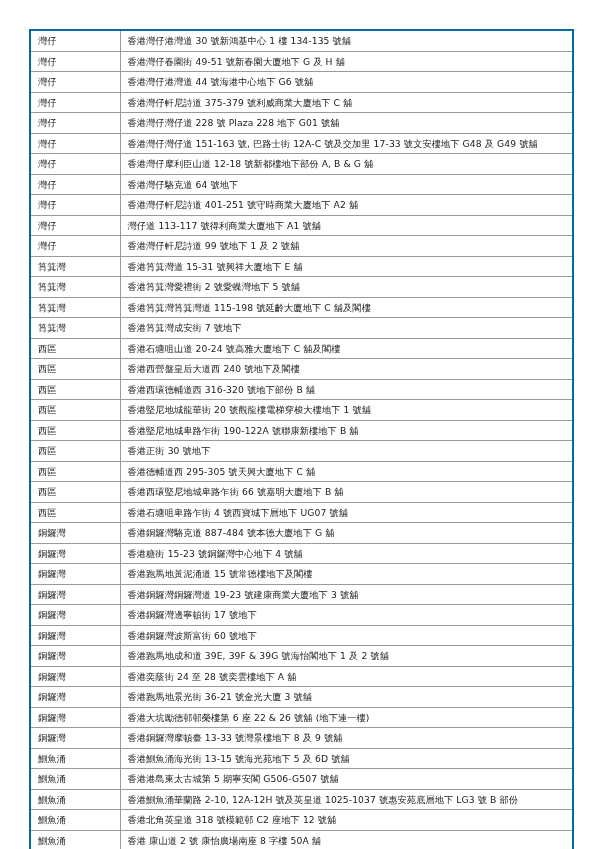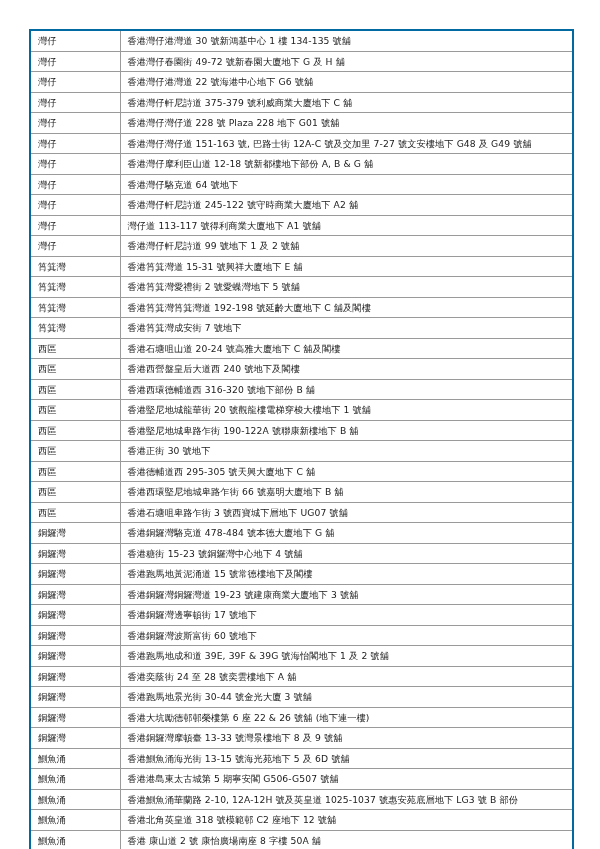--- a/index.html
+++ b/index.html
@@ -57,69 +57,69 @@
       <col class="col-district">
       <col class="col-address">
     </colgroup>
     <tbody>
         <tr>
           <td class="district">灣仔</td>
           <td class="address">香港灣仔港灣道 30 號新鴻基中心 1 樓 134-135 號舖</td>
         </tr>
         <tr>
           <td class="district">灣仔</td>
-          <td class="address">香港灣仔春園街 49-72 號新春園大廈地下 G 及 H 舖</td>
-        </tr>
-        <tr>
-          <td class="district">灣仔</td>
-          <td class="address">香港灣仔港灣道 22 號海港中心地下 G6 號舖</td>
+          <td class="address">香港灣仔春園街 49-51 號新春園大廈地下 G 及 H 舖</td>
+        </tr>
+        <tr>
+          <td class="district">灣仔</td>
+          <td class="address">香港灣仔港灣道 44 號海港中心地下 G6 號舖</td>
         </tr>
         <tr>
           <td class="district">灣仔</td>
           <td class="address">香港灣仔軒尼詩道 375-379 號利威商業大廈地下 C 舖</td>
         </tr>
         <tr>
           <td class="district">灣仔</td>
           <td class="address">香港灣仔灣仔道 228 號 Plaza 228 地下 G01 號舖</td>
         </tr>
         <tr>
           <td class="district">灣仔</td>
-          <td class="address">香港灣仔灣仔道 151-163 號, 巴路士街 12A-C 號及交加里 7-27 號文安樓地下 G48 及 G49 號舖</td>
+          <td class="address">香港灣仔灣仔道 151-163 號, 巴路士街 12A-C 號及交加里 17-33 號文安樓地下 G48 及 G49 號舖</td>
         </tr>
         <tr>
           <td class="district">灣仔</td>
           <td class="address">香港灣仔摩利臣山道 12-18 號新都樓地下部份 A, B &amp; G 舖</td>
         </tr>
         <tr>
           <td class="district">灣仔</td>
           <td class="address">香港灣仔駱克道 64 號地下</td>
         </tr>
         <tr>
           <td class="district">灣仔</td>
-          <td class="address">香港灣仔軒尼詩道 245-122 號守時商業大廈地下 A2 舖</td>
+          <td class="address">香港灣仔軒尼詩道 401-251 號守時商業大廈地下 A2 舖</td>
         </tr>
         <tr>
           <td class="district">灣仔</td>
           <td class="address">灣仔道 113-117 號得利商業大廈地下 A1 號舖</td>
         </tr>
         <tr>
           <td class="district">灣仔</td>
           <td class="address">香港灣仔軒尼詩道 99 號地下 1 及 2 號舖</td>
         </tr>
         <tr>
           <td class="district">筲箕灣</td>
           <td class="address">香港筲箕灣道 15-31 號興祥大廈地下 E 舖</td>
         </tr>
         <tr>
           <td class="district">筲箕灣</td>
           <td class="address">香港筲箕灣愛禮街 2 號愛蝶灣地下 5 號舖</td>
         </tr>
         <tr>
           <td class="district">筲箕灣</td>
-          <td class="address">香港筲箕灣筲箕灣道 192-198 號延齡大廈地下 C 舖及閣樓</td>
+          <td class="address">香港筲箕灣筲箕灣道 115-198 號延齡大廈地下 C 舖及閣樓</td>
         </tr>
         <tr>
           <td class="district">筲箕灣</td>
           <td class="address">香港筲箕灣成安街 7 號地下</td>
         </tr>
         <tr>
           <td class="district">西區</td>
           <td class="address">香港石塘咀山道 20-24 號高雅大廈地下 C 舖及閣樓</td>
         </tr>
         <tr>
@@ -145,25 +145,25 @@
         <tr>
           <td class="district">西區</td>
           <td class="address">香港德輔道西 295-305 號天興大廈地下 C 舖</td>
         </tr>
         <tr>
           <td class="district">西區</td>
           <td class="address">香港西環堅尼地城卑路乍街 66 號嘉明大廈地下 B 舖</td>
         </tr>
         <tr>
           <td class="district">西區</td>
-          <td class="address">香港石塘咀卑路乍街 3 號西寶城下層地下 UG07 號舖</td>
-        </tr>
-        <tr>
-          <td class="district">銅鑼灣</td>
-          <td class="address">香港銅鑼灣駱克道 478-484 號本德大廈地下 G 舖</td>
+          <td class="address">香港石塘咀卑路乍街 4 號西寶城下層地下 UG07 號舖</td>
+        </tr>
+        <tr>
+          <td class="district">銅鑼灣</td>
+          <td class="address">香港銅鑼灣駱克道 887-484 號本德大廈地下 G 舖</td>
         </tr>
         <tr>
           <td class="district">銅鑼灣</td>
           <td class="address">香港糖街 15-23 號銅鑼灣中心地下 4 號舖</td>
         </tr>
         <tr>
           <td class="district">銅鑼灣</td>
           <td class="address">香港跑馬地黃泥涌道 15 號常德樓地下及閣樓</td>
         </tr>
         <tr>
@@ -181,21 +181,21 @@
         <tr>
           <td class="district">銅鑼灣</td>
           <td class="address">香港跑馬地成和道 39E, 39F &amp; 39G 號海怡閣地下 1 及 2 號舖</td>
         </tr>
         <tr>
           <td class="district">銅鑼灣</td>
           <td class="address">香港奕蔭街 24 至 28 號奕雲樓地下 A 舖</td>
         </tr>
         <tr>
           <td class="district">銅鑼灣</td>
-          <td class="address">香港跑馬地景光街 30-44 號金光大廈 3 號舖</td>
+          <td class="address">香港跑馬地景光街 36-21 號金光大廈 3 號舖</td>
         </tr>
         <tr>
           <td class="district">銅鑼灣</td>
           <td class="address">香港大坑勵德邨邨榮樓第 6 座 22 &amp; 26 號舖 (地下連一樓)</td>
         </tr>
         <tr>
           <td class="district">銅鑼灣</td>
           <td class="address">香港銅鑼灣摩頓臺 13-33 號灣景樓地下 8 及 9 號舖</td>
         </tr>
         <tr>

